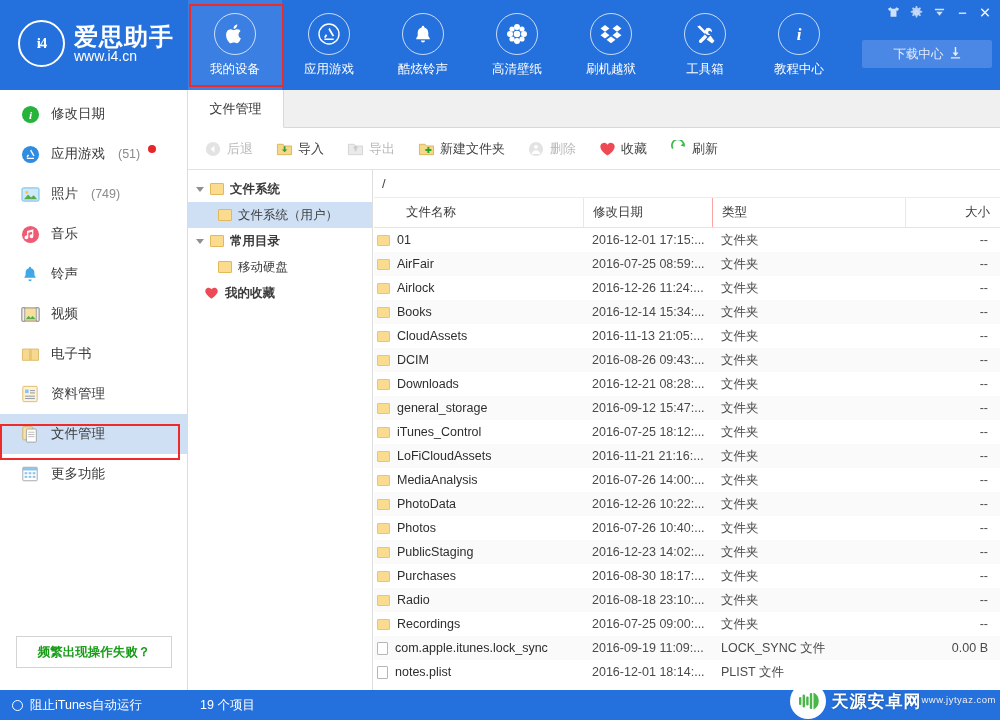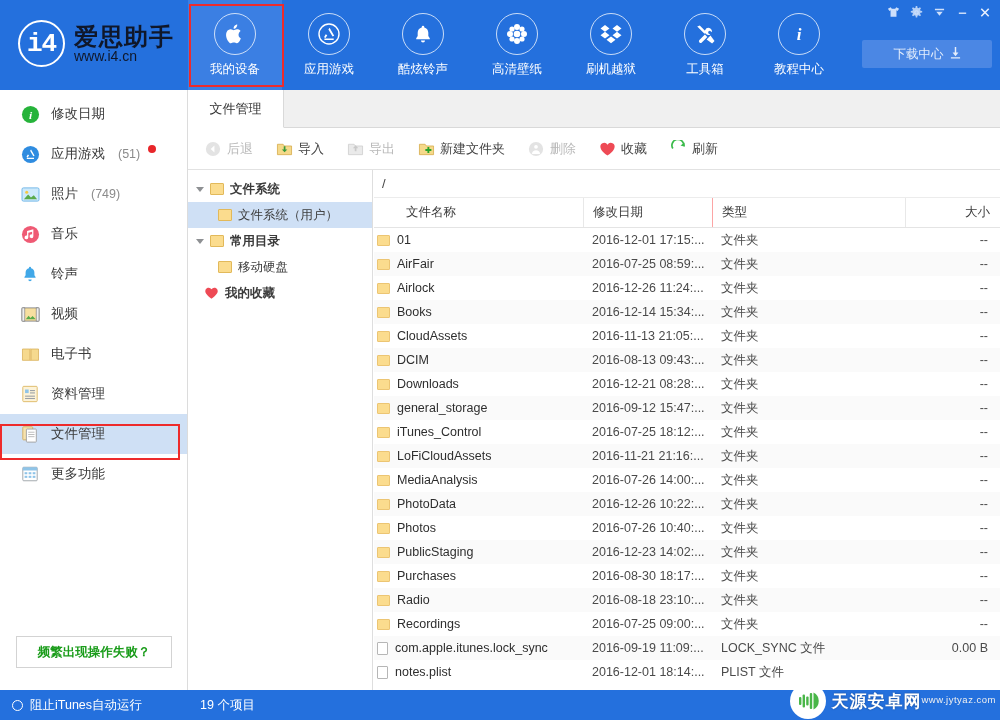--- a/index.html
+++ b/index.html
@@ -17,25 +17,25 @@
     background: #2470dd;
   }
   .logo-wrap {
     position: absolute; left: 18px; top: 20px;
     display: flex; align-items: center; gap: 9px;
   }
   .logo-circle {
     width: 47px; height: 47px; border-radius: 50%;
     border: 2.5px solid #fff;
     display: flex; align-items: center; justify-content: center;
-    color: #fff; font-size: 26px; font-weight: bold;
-    font-family: Liberation Mono, monospace;
+    color: #fff; font-size: 15px; font-weight: bold;
+    font-family: Liberation Serif, serif;
     letter-spacing: -1px;
   }
-  .logo-txt { color: #0f172a; line-height: 1.05; }
+  .logo-txt { color: #ffffff; line-height: 1.05; }
   .logo-cn { font-size: 24px; font-weight: bold; letter-spacing: 1px; }
   .logo-url { font-size: 14px; letter-spacing: 0px; }
 
   .navtabs { position: absolute; left: 188px; top: 0; height: 90px; display: flex; }
   .navtab {
     width: 94px; height: 90px;
     display: flex; flex-direction: column; align-items: center; justify-content: center;
     gap: 6px; cursor: pointer;
   }
   .navtab.active { background: #3b7fe3; }
@@ -658,21 +658,21 @@
           </div>
           <div class="f2">2016-11-13 21:05:...</div>
           <div class="f3">文件夹</div>
           <div class="f4">--</div>
         </div>
         <div class="frow">
           <div class="f1">
             <span class="ico-folder"></span>
             <span>DCIM</span>
           </div>
-          <div class="f2">2016-08-13 09:43:...</div>
+          <div class="f2">2016-08-26 09:43:...</div>
           <div class="f3">文件夹</div>
           <div class="f4">--</div>
         </div>
         <div class="frow">
           <div class="f1">
             <span class="ico-folder"></span>
             <span>Downloads</span>
           </div>
           <div class="f2">2016-12-21 08:28:...</div>
           <div class="f3">文件夹</div>

